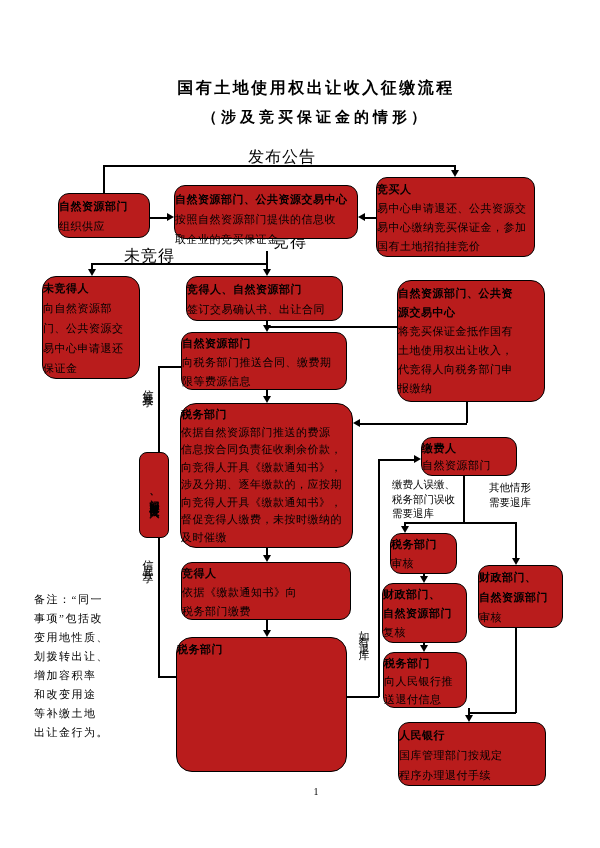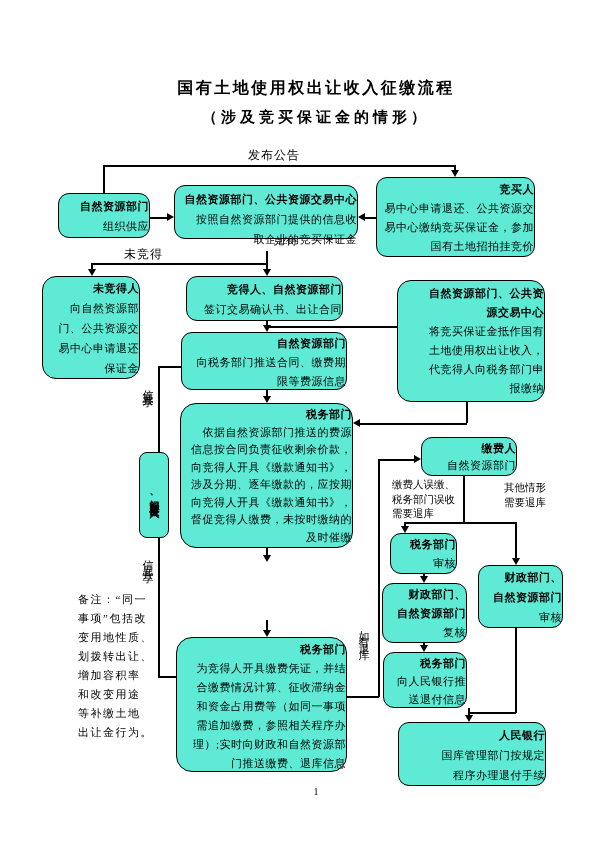--- a/index.html
+++ b/index.html
@@ -1,54 +1,54 @@
 <!DOCTYPE html>
 <html><head>
 <meta charset="utf-8">
 <style>
   html,body{margin:0;padding:0;background:#888;}
   #page{position:relative;width:600px;height:848px;background:#ffffff;margin:0 auto;
         font-family:Liberation Serif, serif;color:#000;overflow:hidden;padding-left:32px;}
   .doc-title{position:absolute;left:0;right:0;text-align:center;font-weight:bold;}
-  .box{position:absolute;border:1.5px solid #000;border-radius:11px;background:#5eead4;
-       box-sizing:border-box;text-align:right;font-size:11px;letter-spacing:.5px;}
+  .box{position:absolute;border:1.5px solid #000;border-radius:11px;background:#b91c1c;
+       box-sizing:border-box;text-align:left;font-size:11px;letter-spacing:.5px;}
   .bt{font-weight:bold;white-space:pre;}
   .bb{white-space:pre-line;}
   .hl{position:absolute;height:1.5px;background:#000;display:block;}
   .vl{position:absolute;width:1.5px;background:#000;display:block;}
   .ar{position:absolute;width:0;height:0;display:block;}
   .ad{border-left:4px solid transparent;border-right:4px solid transparent;border-top:7px solid #000;}
   .al{border-top:4px solid transparent;border-bottom:4px solid transparent;border-right:7px solid #000;}
   .ag{border-top:4px solid transparent;border-bottom:4px solid transparent;border-left:7px solid #000;}
-  .lb{position:absolute;font-size:12px;letter-spacing:1px;white-space:pre;}
+  .lb{position:absolute;font-size:16px;letter-spacing:1px;white-space:pre;}
   .lbs{position:absolute;font-size:10.5px;line-height:14.5px;white-space:pre-line;}
   .vt{position:absolute;writing-mode:vertical-rl;text-orientation:upright;font-size:11px;}
   .vbox{writing-mode:vertical-rl;text-orientation:upright;display:flex;align-items:center;
         justify-content:center;font-size:10px;letter-spacing:-1px;border-radius:8px;}
-  .note{position:absolute;font-size:11px;line-height:19px;letter-spacing:1.5px;white-space:pre-line;text-align:left;margin-left:44px;}
+  .note{position:absolute;font-size:11px;line-height:19px;letter-spacing:1.5px;white-space:pre-line;text-align:left;}
   .pagenum{position:absolute;left:0;right:0;text-align:center;font-size:10px;}
 </style>
 </head>
 <body>
 
 <div id="page">
 
   <div class="doc-title" style="top:78px;font-size:16px;letter-spacing:2.5px">国有土地使用权出让收入征缴流程</div>
   <div class="doc-title" style="top:108px;font-size:15px;letter-spacing:4px">（涉及竞买保证金的情形）</div>
 
   <div class="lb" style="left:248px;top:147px">发布公告</div>
   <div class="lb" style="left:124px;top:246px">未竞得</div>
   <div class="lb" style="left:273px;top:232px">竞得</div>
   <div class="vt" style="left:140px;top:381px;letter-spacing:2px">信息共享</div>
   <div class="vt" style="left:140px;top:551px;letter-spacing:4px">信息共享</div>
   <div class="vt" style="left:356px;top:622px;letter-spacing:6px">如有退库</div>
   <div class="lbs" style="left:392px;top:478px">缴费人误缴、
 税务部门误收
 需要退库</div>
-  <div class="lbs" style="left:504px;top:481px">其他情形
+  <div class="lbs" style="left:489px;top:481px">其他情形
 需要退库</div>
   <div class="note" style="left:34px;top:590px;width:106px">备注：“同一
 事项”包括改
 变用地性质、
 划拨转出让、
 增加容积率
 和改变用途
 等补缴土地
 出让金行为。</div>
   <div class="pagenum" style="top:786px">1</div>
@@ -95,28 +95,27 @@
   <div class="box" style="left:180px;top:403px;width:173px;height:145px;line-height:17.5px;padding-top:2px;border-radius:16px">
     <div class="bt">税务部门</div>
     <div class="bb">依据自然资源部门推送的费源
 信息按合同负责征收剩余价款，
 向竞得人开具《缴款通知书》，
 涉及分期、逐年缴款的，应按期
 向竞得人开具《缴款通知书》，
 督促竞得人缴费，未按时缴纳的
 及时催缴</div>
   </div>
+  <div class="box" style="left:181px;top:562px;width:170px;height:58px;line-height:19px;padding-top:1px">
+    <div class="bt">竞得人</div>
+    <div class="bb">依据《缴款通知书》向
+税务部门缴费</div>
+  </div>
   <div class="box" style="left:176px;top:637px;width:171px;height:135px;line-height:19px;padding-top:2px;border-radius:16px">
     <div class="bt">税务部门</div>
-    <div class="bb">为竞得人开具缴费凭证，并结
-合缴费情况计算、征收滞纳金
-和资金占用费等（如同一事项
-需追加缴费，参照相关程序办
-理）;实时向财政和自然资源部
-门推送缴费、退库信息</div>
   </div>
   <div class="box" style="left:421px;top:437px;width:96px;height:39px;line-height:17px;padding-top:2px">
     <div class="bt">缴费人</div>
     <div class="bb">自然资源部门</div>
   </div>
   <div class="box" style="left:390px;top:533px;width:67px;height:41px;line-height:19px;padding-top:1px">
     <div class="bt">税务部门</div>
     <div class="bb">审核</div>
   </div>
   <div class="box" style="left:382px;top:583px;width:85px;height:60px;line-height:19px;padding-top:1px">

